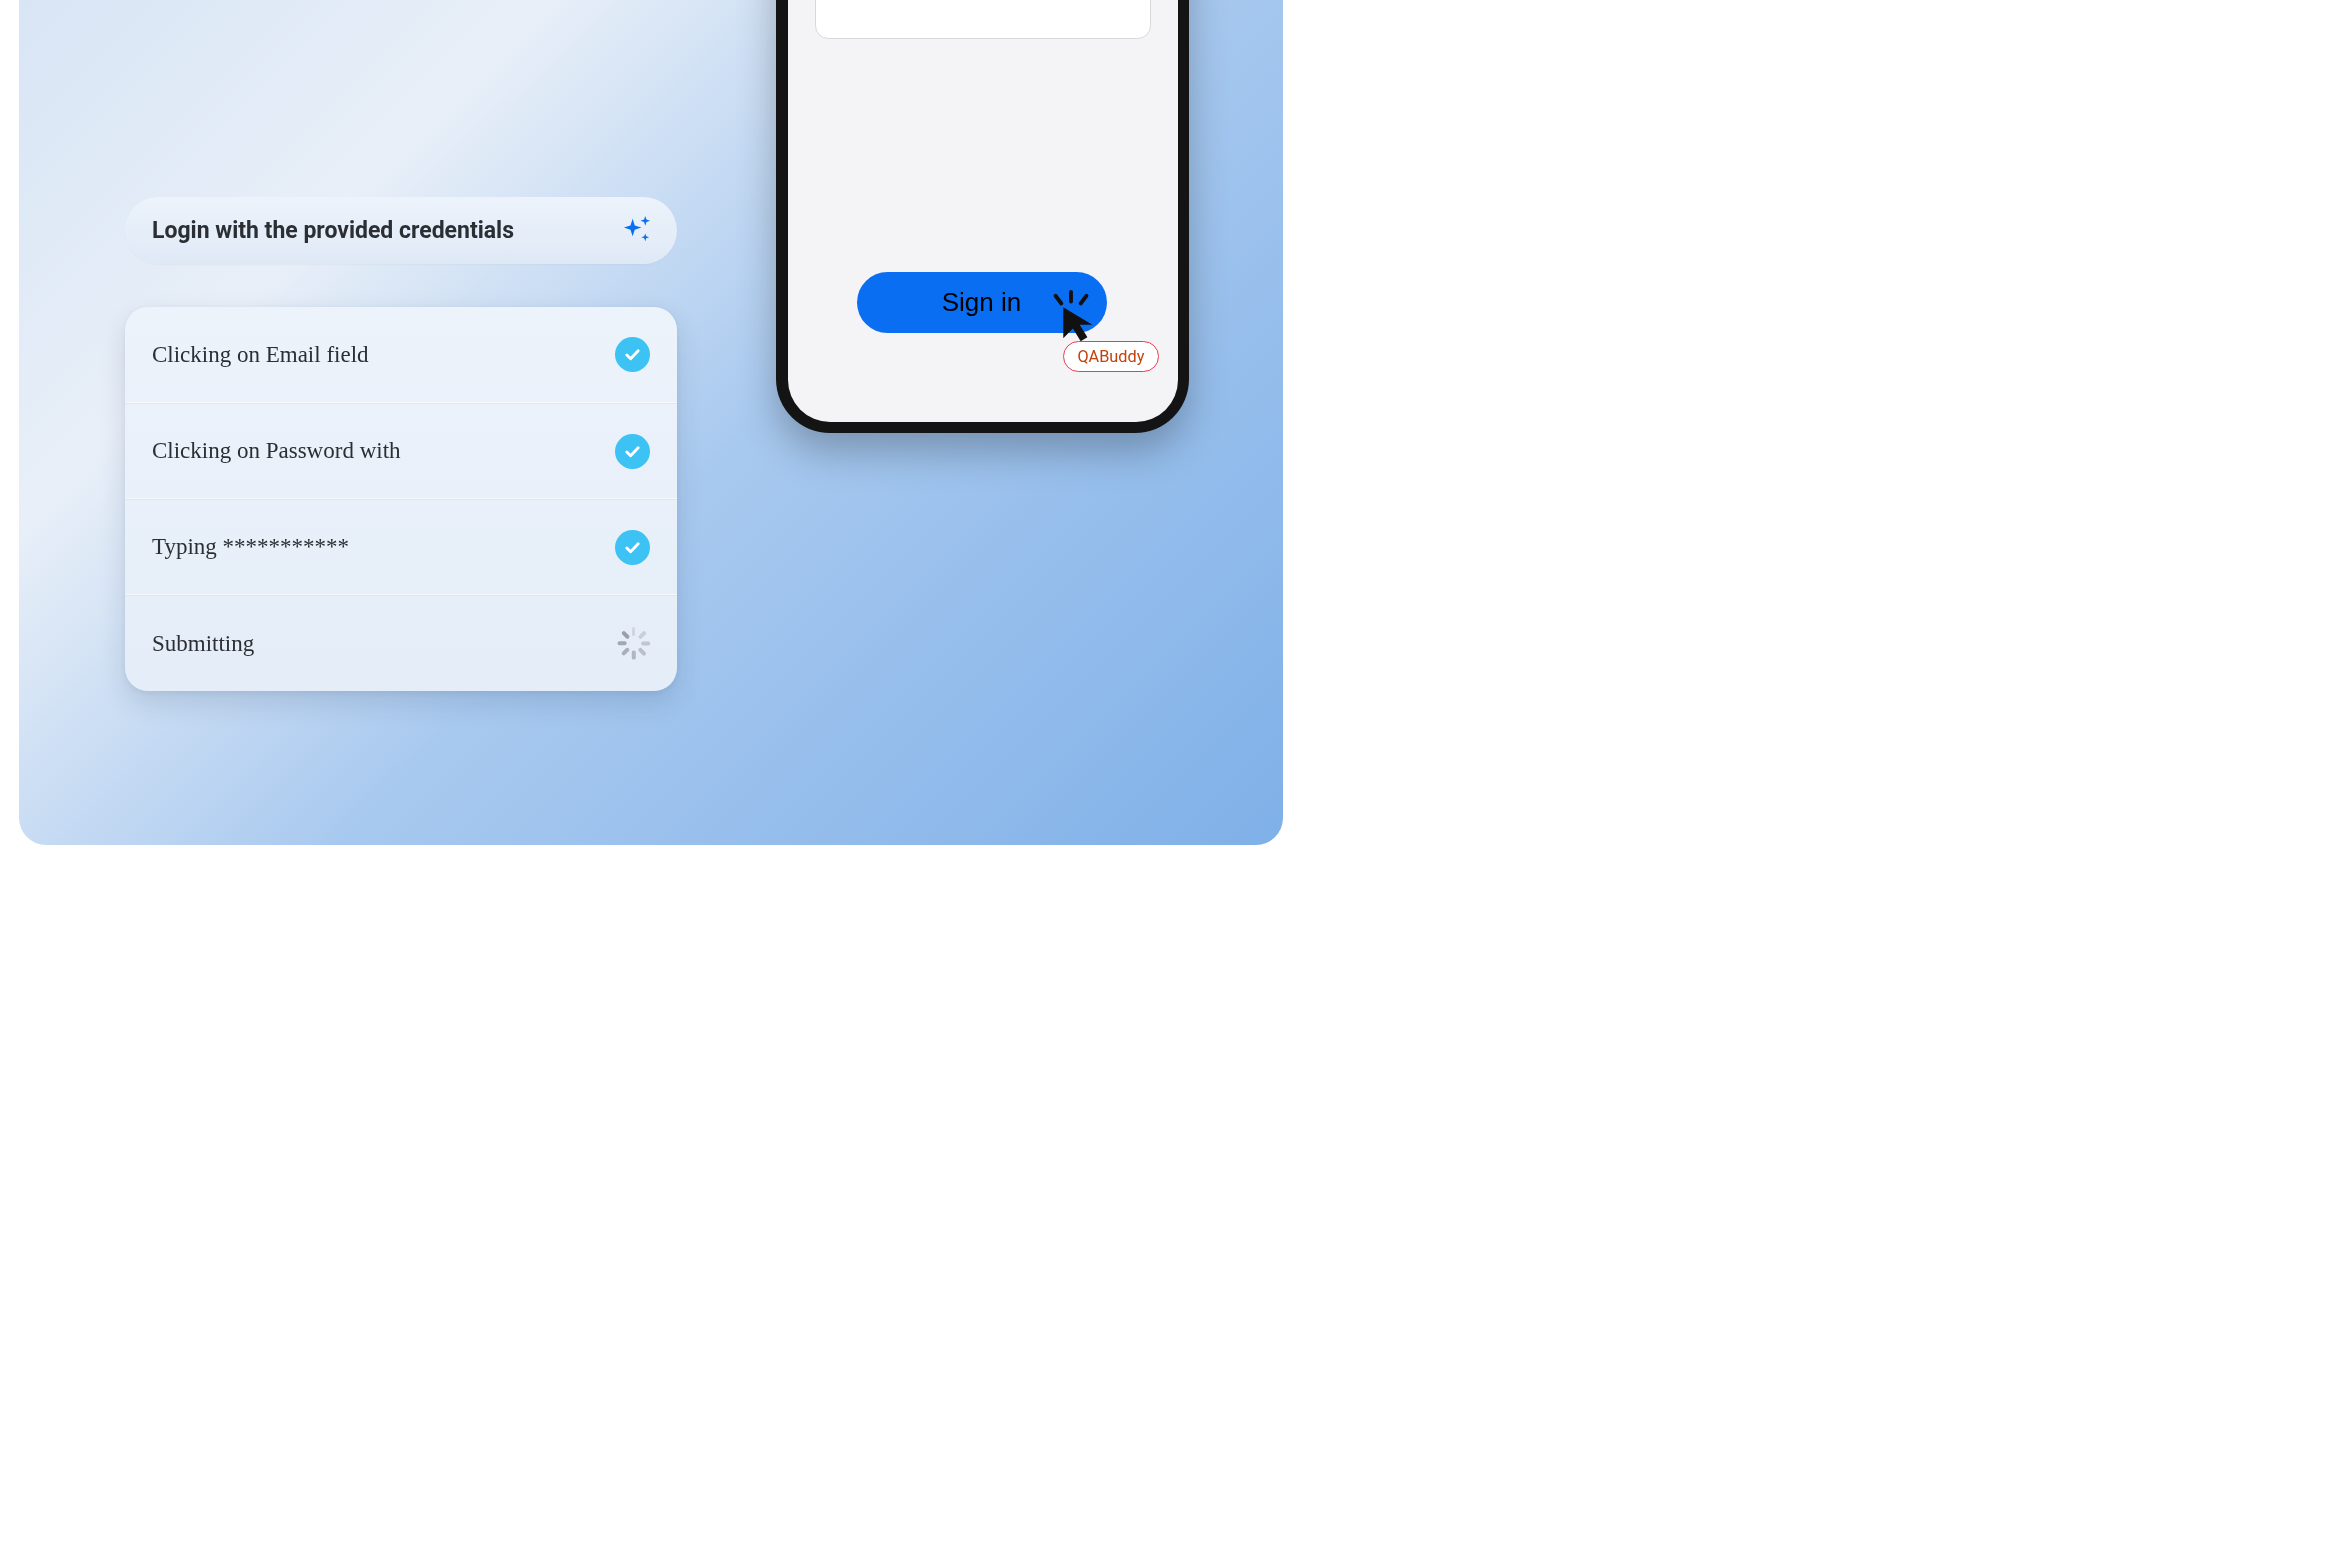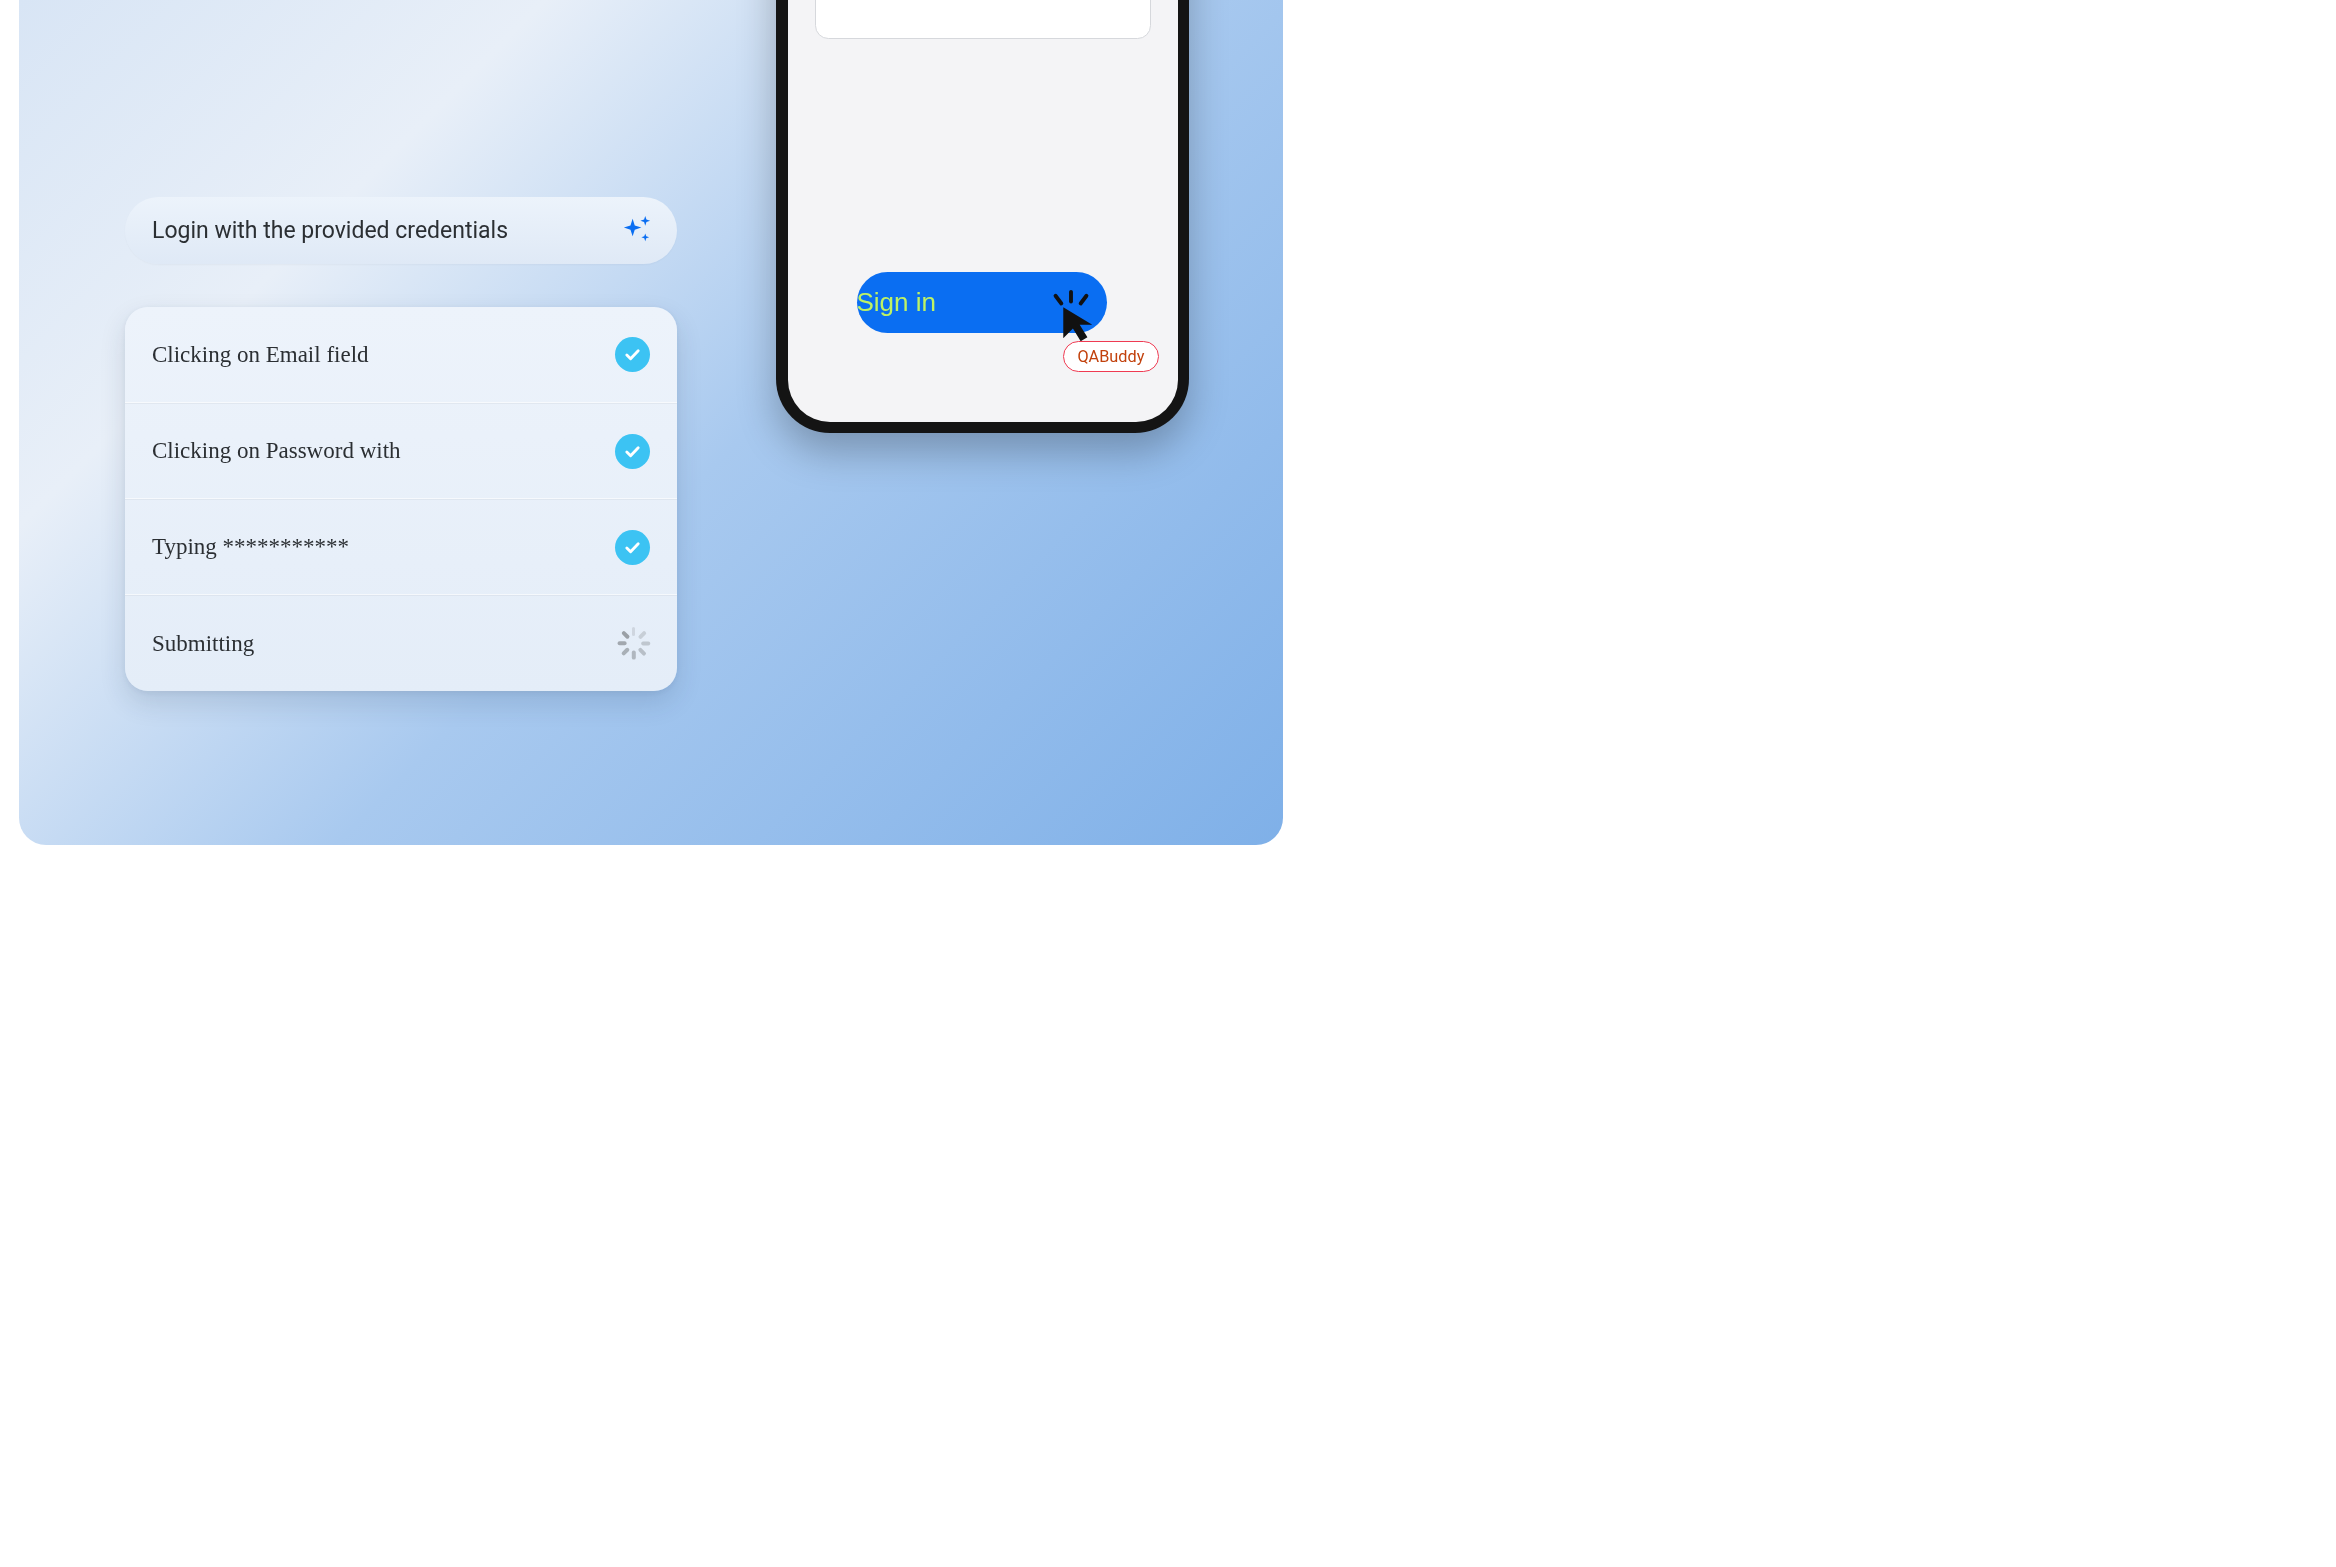--- a/index.html
+++ b/index.html
@@ -37,21 +37,21 @@
     border-radius: 35px;
     display: flex;
     align-items: center;
     justify-content: space-between;
     padding: 0 23px 0 27px;
     box-shadow: 0 1px 1.9px rgba(0,0,0,0.03);
   }
   .prompt-pill-text {
     font-size: 23px;
     color: #2b2f33;
-    font-weight: 400;
+    font-weight: 700;
   }
   .sparkle-icon svg { display: block; }
 
   
   .steps-card {
     position: absolute;
     left: 106px;
     top: 307px;
     width: 552px;
     background: linear-gradient(180deg, #edf3fb 0%, #e4edf8 100%);
@@ -146,26 +146,26 @@
     border-radius: 13.4px;
   }
   .signin-btn {
     position: absolute;
     left: 69px;
     top: 548px;
     width: 250px;
     height: 61px;
     background: #0A6EF2;
     border-radius: 33px;
-    color: #bef264;
+    color: #000000;
     font-size: 26px;
     font-weight: 400;
     display: flex;
     align-items: center;
-    justify-content: flex-start;
+    justify-content: center;
     border: none;
     cursor: pointer;
   }
 
   .cursor-overlay {
     position: absolute;
     left: 1023px;
     top: 288px;
     width: 58px;
     height: 58px;

